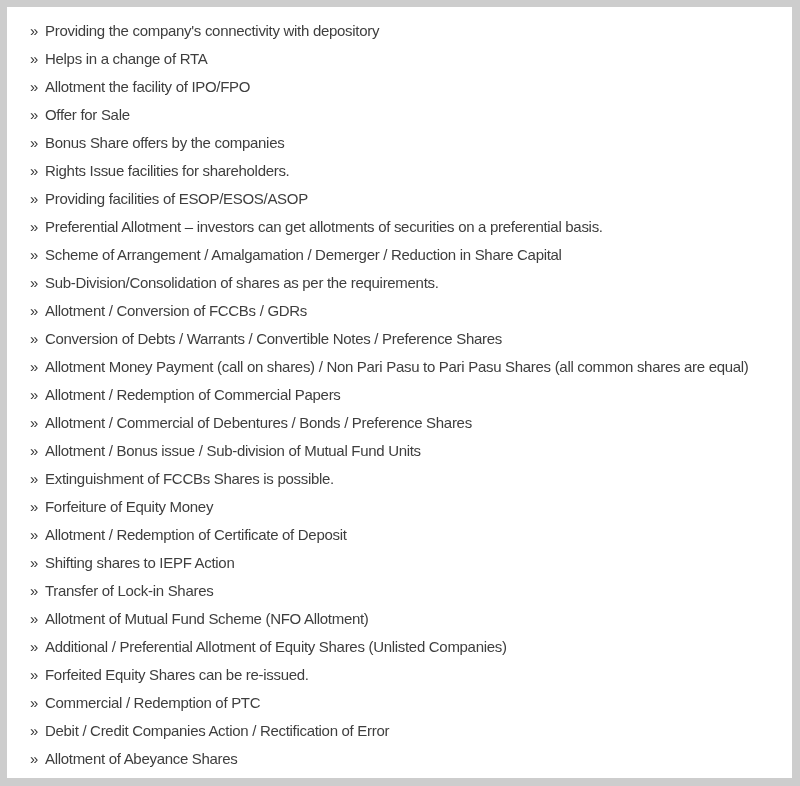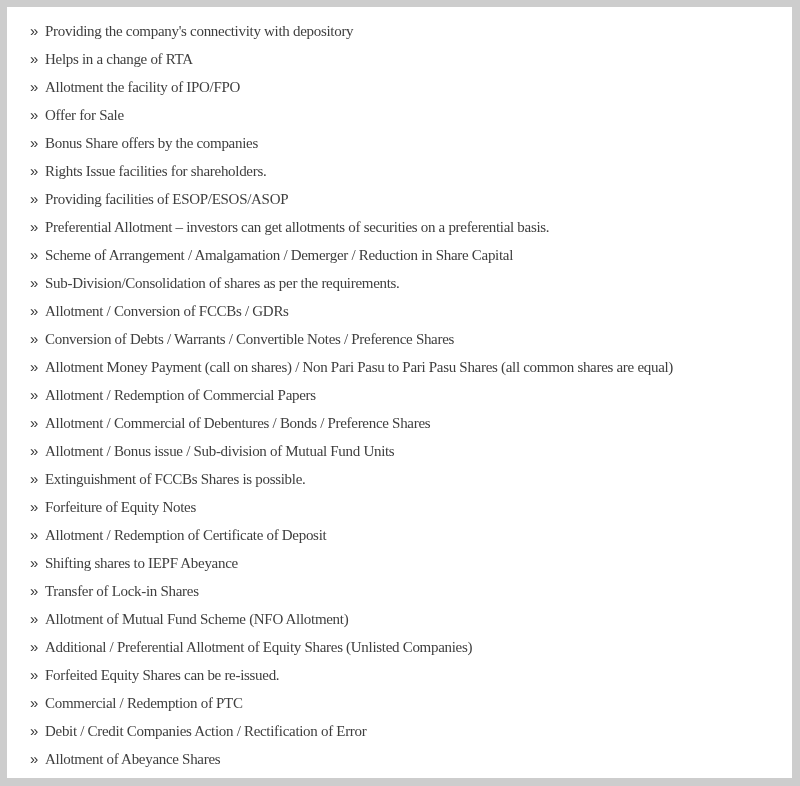--- a/index.html
+++ b/index.html
@@ -40,21 +40,20 @@
     white-space: nowrap;
   }
   .marker {
     flex: 0 0 15px;
     width: 15px;
     color: #383838;
     font-weight: 400;
   }
   .item-text {
     flex: 1 1 auto;
-    font-family: Liberation Serif, serif;
   }
 </style>
 </head>
 <body>
 
 <main class="card">
   <ul class="service-list" id="service-list">
   <li class="service-item">
     <span class="marker">»</span>
     <span class="item-text">Providing the company's connectivity with depository</span>
@@ -135,31 +134,31 @@
     <span class="item-text">Allotment / Bonus issue / Sub-division of Mutual Fund Units</span>
   </li>
 
   <li class="service-item">
     <span class="marker">»</span>
     <span class="item-text">Extinguishment of FCCBs Shares is possible.</span>
   </li>
 
   <li class="service-item">
     <span class="marker">»</span>
-    <span class="item-text">Forfeiture of Equity Notes</span>
+    <span class="item-text">Forfeiture of Equity Money</span>
   </li>
 
   <li class="service-item">
     <span class="marker">»</span>
     <span class="item-text">Allotment / Redemption of Certificate of Deposit</span>
   </li>
 
   <li class="service-item">
     <span class="marker">»</span>
-    <span class="item-text">Shifting shares to IEPF Abeyance</span>
+    <span class="item-text">Shifting shares to IEPF Action</span>
   </li>
 
   <li class="service-item">
     <span class="marker">»</span>
     <span class="item-text">Transfer of Lock-in Shares</span>
   </li>
 
   <li class="service-item">
     <span class="marker">»</span>
     <span class="item-text">Allotment of Mutual Fund Scheme (NFO Allotment)</span>

